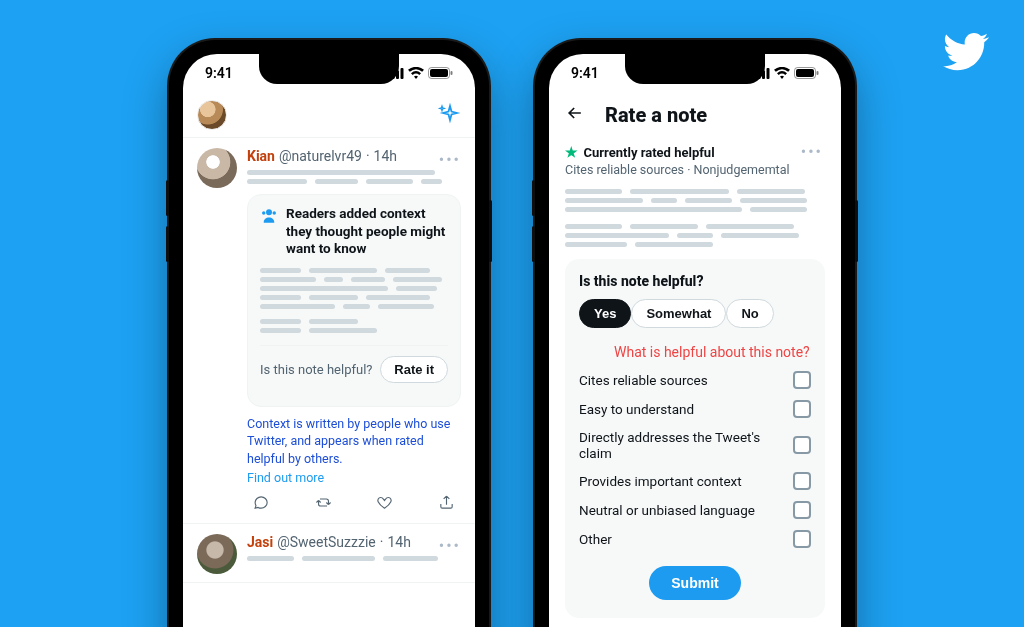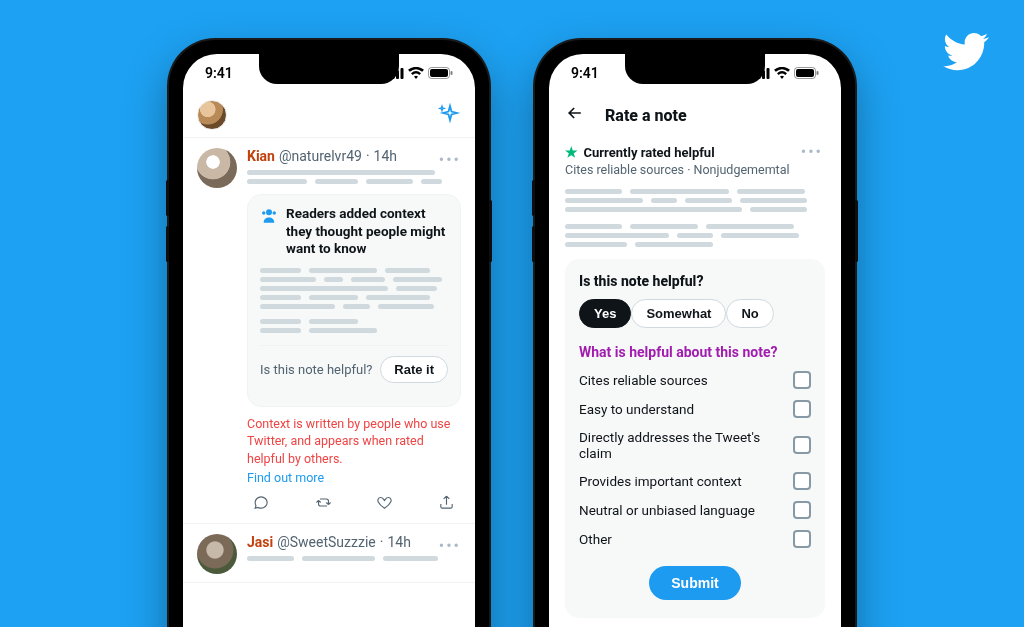--- a/index.html
+++ b/index.html
@@ -78,46 +78,46 @@
   .note-q-row {
     display: flex; justify-content: space-between; align-items: center;
     margin-top: 12px; border-top: 1px solid #eff3f4; padding-top: 10px;
   }
   .note-q { font-size: 13px; color: #536471; }
   .rate-btn {
     font-size: 13px; font-weight: 700; color: #0f1419;
     border: 1px solid #cfd9de; background: #fff; padding: 5px 13px;
     border-radius: 18px; cursor: pointer;
   }
-  .context-foot { font-size: 12.5px; color: #ef4444; margin-top: 8px; line-height: 1.4; }
+  .context-foot { font-size: 12.5px; color: #1d4ed8; margin-top: 8px; line-height: 1.4; }
   .find-more { color: #1d9bf0; font-size: 12.5px; display: inline-block; margin-top: 2px; }
   .actions { display: flex; justify-content: space-between; padding: 8px 6px 0; max-width: 240px; }
   .actions svg { width: 17px; height: 17px; }
 
   
   .p2-top {
     height: 46px; display: flex; align-items: center; gap: 20px;
     padding: 0 16px;
   }
   .back-arrow { font-size: 20px; color: #0f1419; }
-  .p2-title { font-size: 16px; font-weight: 800; color: #0f1419; }
+  .p2-title { font-size: 20px; font-weight: 800; color: #0f1419; }
   .p2-body { padding: 6px 16px 14px; }
   .helpful-tag { display: flex; align-items: center; gap: 6px; font-size: 13px; font-weight: 700; color: #0f1419; }
   .helpful-tag .star { color: #00ba7c; font-size: 14px; }
   .helpful-sub { font-size: 12.5px; color: #536471; margin-top: 2px; }
   .p2-dots { position: absolute; top: 88px; right: 18px; color: #aab8c8; letter-spacing: 2px; }
   .rate-card { background: #f7f9f9; border-radius: 14px; padding: 14px 14px 18px; margin-top: 12px; }
   .rate-q { font-size: 14px; font-weight: 800; color: #0f1419; }
   .pill-row { display: flex; gap: 0; margin-top: 10px; }
   .pill {
     font-size: 13px; font-weight: 700; padding: 6px 14px; border-radius: 18px;
     border: 1px solid #cfd9de; background: #fff; color: #0f1419; cursor: pointer;
   }
   .pill.selected { background: #0f1419; color: #fff; border-color: #0f1419; }
-  .rate-q2 { font-size: 14px; font-weight: 700; color: #a21caf; margin-top: 16px; }
+  .rate-q2 { font-size: 14px; font-weight: 400; color: #ef4444; margin-top: 16px; margin-left: 35px; }
   .check-row { display: flex; justify-content: space-between; align-items: center; margin-top: 11px; }
   .check-label { font-size: 13.5px; color: #0f1419; }
   .checkbox {
     width: 18px; height: 18px; border: 2px solid #8899a6; border-radius: 4px; background: #fff;
   }
   .submit-btn {
     display: block; margin: 18px auto 0; background: #1d9bf0; color: #fff;
     font-size: 14px; font-weight: 700; border: none; padding: 9px 22px;
     border-radius: 20px; cursor: pointer;
   }

